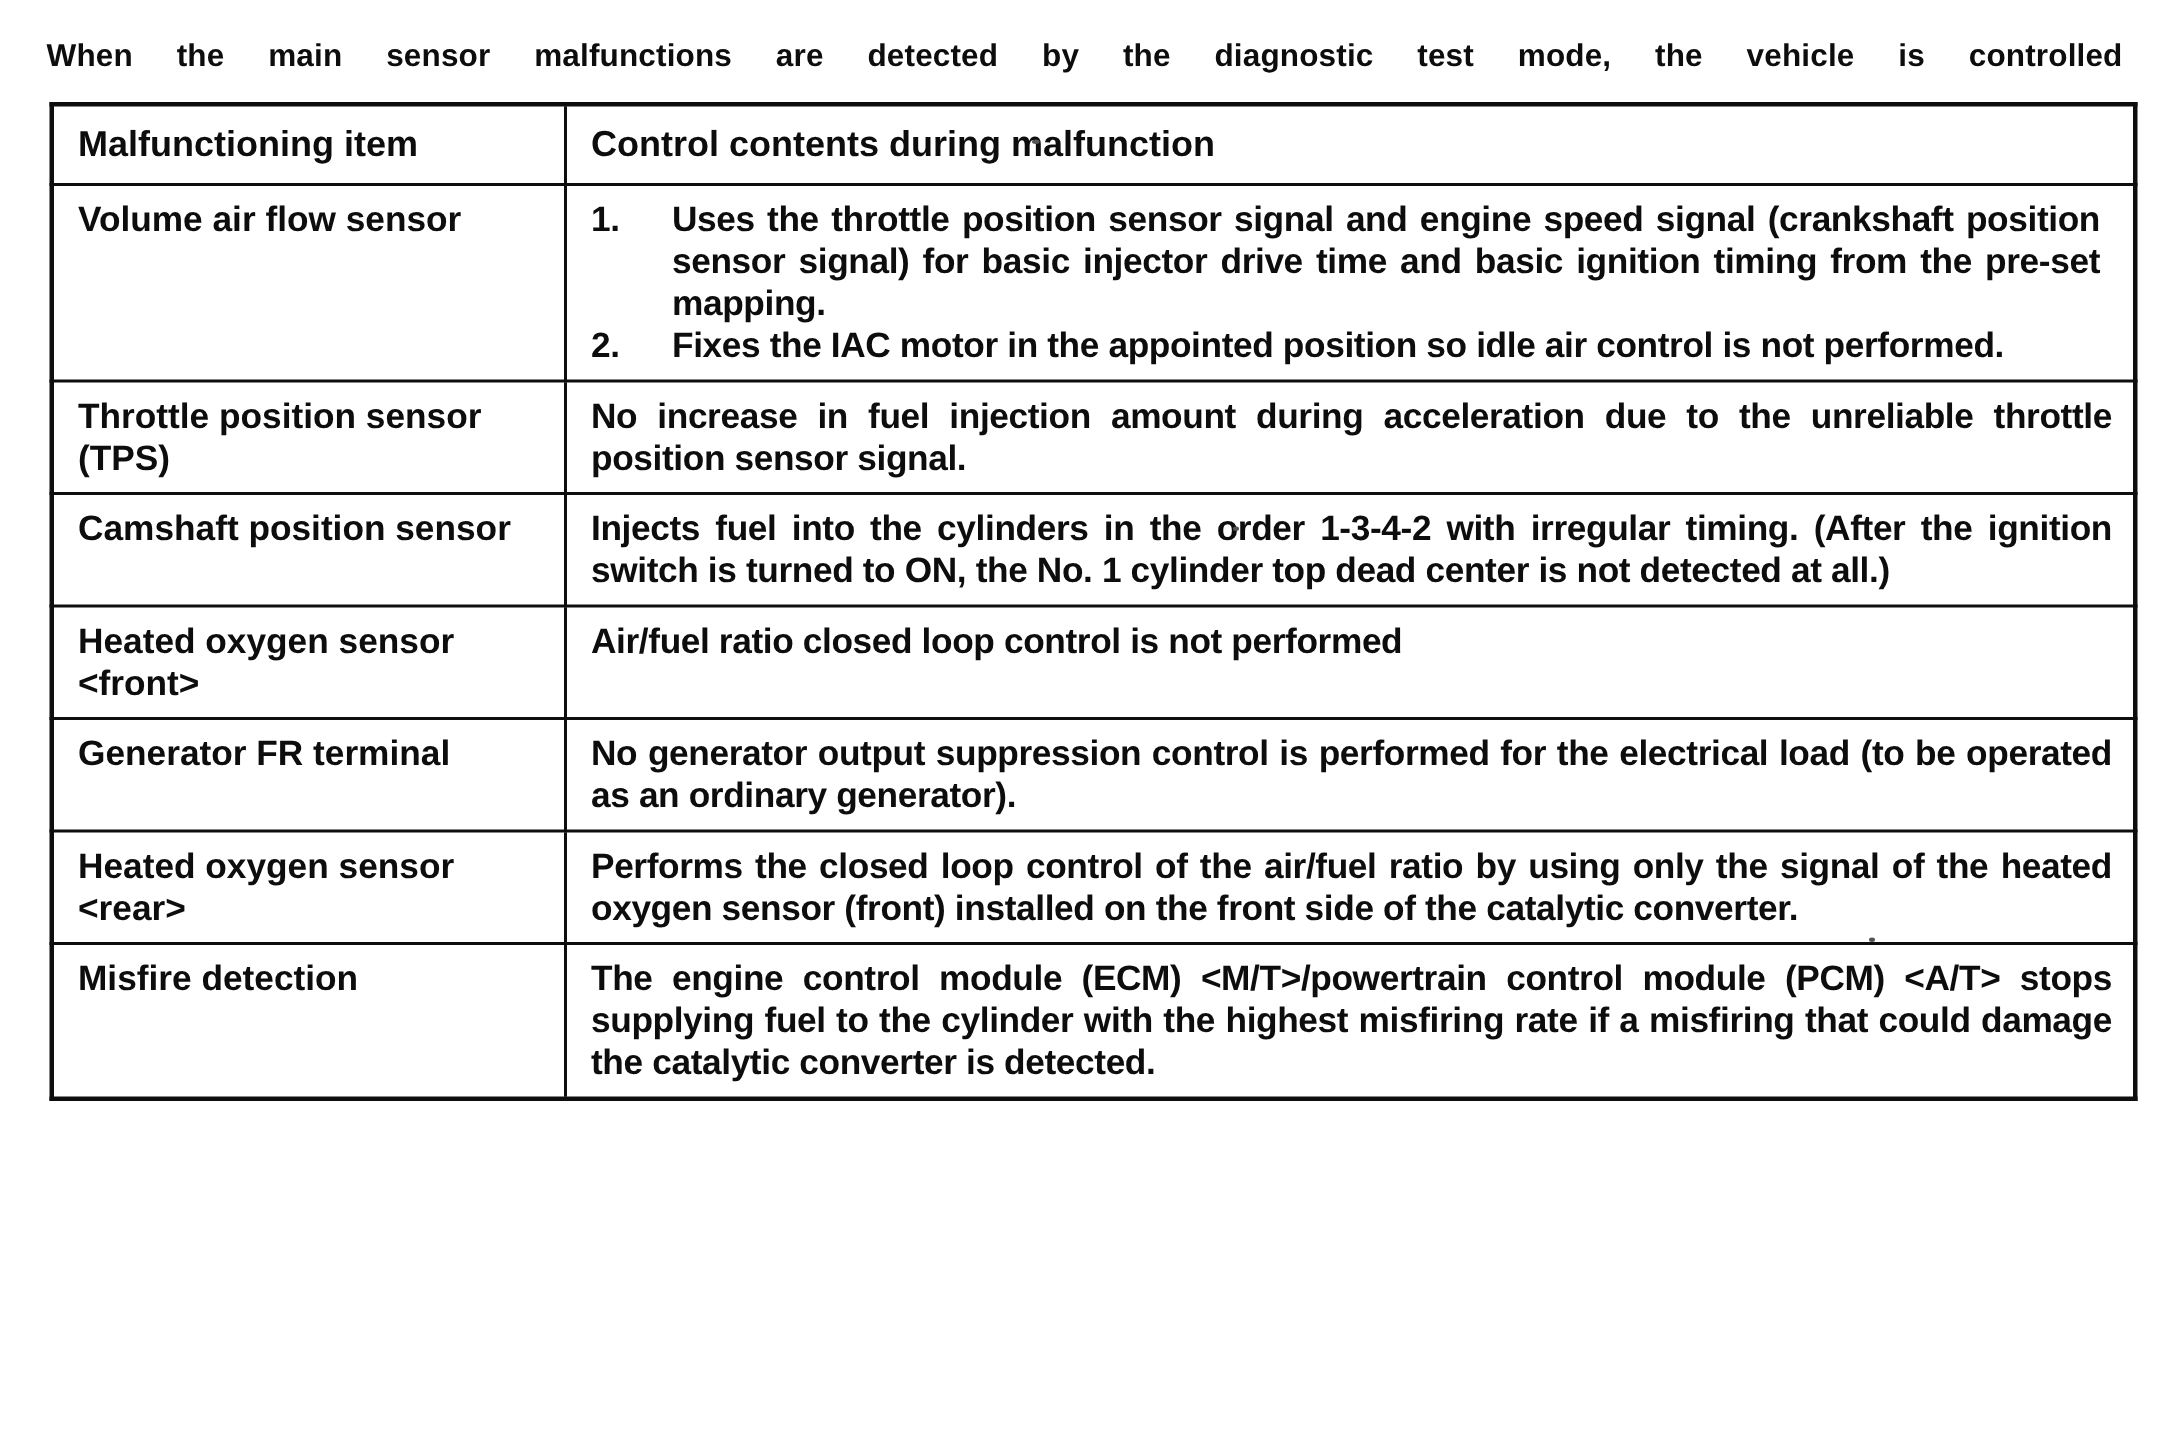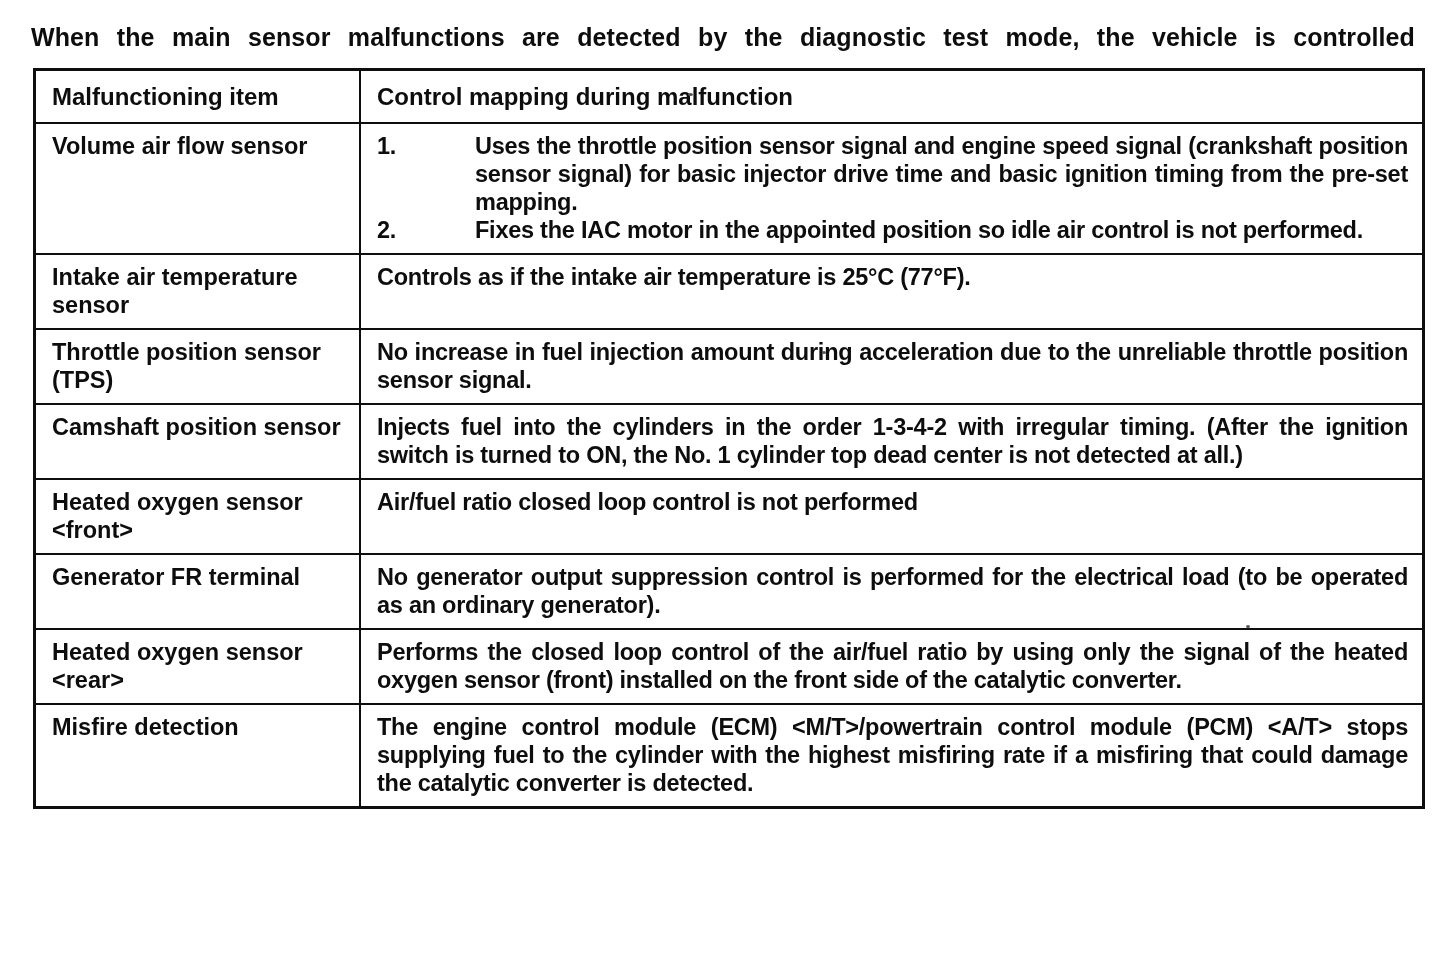--- a/index.html
+++ b/index.html
@@ -16,21 +16,21 @@
     color: #0d0d0d;
     font-weight: 600;
     -webkit-font-smoothing: antialiased;
   }
   .page {
     padding: 21px 30px 0 31px;
   }
   .intro {
     margin: 0;
     width: 1384px;
-    font-size: 25px;
+    font-size: 21px;
     line-height: 33px;
     letter-spacing: 0.1px;
   }
   .intro .jline {
     display: block;
     text-align: justify;
     text-align-last: justify;
   }
   table.malf-table {
     border-collapse: collapse;
@@ -42,21 +42,21 @@
   .malf-table th,
   .malf-table td {
     border: 2.5px solid #0e0e0e;
   }
   .malf-table th {
     font-size: 24px;
     font-weight: 600;
     text-align: left;
     vertical-align: middle;
     height: 47px;
-    padding: 2px 11px 2px 16px;
+    padding: 2px 28px 2px 16px;
   }
   .malf-table th.item-col {
     width: 296px;
   }
   .malf-table td {
     vertical-align: top;
     font-size: 23.5px;
     line-height: 28px;
     padding: 8px 14px 9px 16px;
   }
@@ -73,21 +73,20 @@
     align-items: flex-start;
   }
   .num-row .li-num {
     flex: none;
     width: 54px;
   }
   .num-row .li-text {
     flex: 1 1 auto;
     max-width: 952px;
     text-align: justify;
-    margin-left: 44px;
   }
   
   .speck {
     position: absolute;
     background: #555;
     border-radius: 50%;
   }
   .speck-1 { left: 688px; top: 93px; width: 5px; height: 3px; }
   .speck-2 { left: 822px; top: 351px; width: 4px; height: 3px; }
   .speck-3 { left: 1246px; top: 625px; width: 4px; height: 3px; }
@@ -98,40 +97,36 @@
 <div class="page">
 
   <p class="intro">
     <span class="jline">When the main sensor malfunctions are detected by the diagnostic test mode, the vehicle is controlled</span>
   </p>
 
   <table class="malf-table">
     <thead>
       <tr>
         <th class="item-col">Malfunctioning item</th>
-        <th>Control mapping during malfunction</th>
+        <th>Control contents during malfunction</th>
       </tr>
     </thead>
     <tbody>
         <tr>
           <td class="item-cell">Volume air flow sensor</td>
           <td class="content-cell">
             <div class="num-row">
               <span class="li-num">1.</span>
               <span class="li-text">Uses the throttle position sensor signal and engine speed signal (crankshaft position sensor signal) for basic injector drive time and basic ignition timing from the pre-set mapping.</span>
             </div>
             <div class="num-row">
               <span class="li-num">2.</span>
               <span class="li-text">Fixes the IAC motor in the appointed position so idle air control is not performed.</span>
             </div>
           </td>
-        </tr>
-        <tr>
-          <td class="item-cell">Intake air temperature sensor</td>
-          <td class="content-cell">Controls as if the intake air temperature is 25°C (77°F).</td>
         </tr>
         <tr>
           <td class="item-cell">Throttle position sensor (TPS)</td>
           <td class="content-cell">No increase in fuel injection amount during acceleration due to the unreliable throttle position sensor signal.</td>
         </tr>
         <tr>
           <td class="item-cell">Camshaft position sensor</td>
           <td class="content-cell">Injects fuel into the cylinders in the order 1-3-4-2 with irregular timing. (After the ignition switch is turned to ON, the No. 1 cylinder top dead center is not detected at all.)</td>
         </tr>
         <tr>

